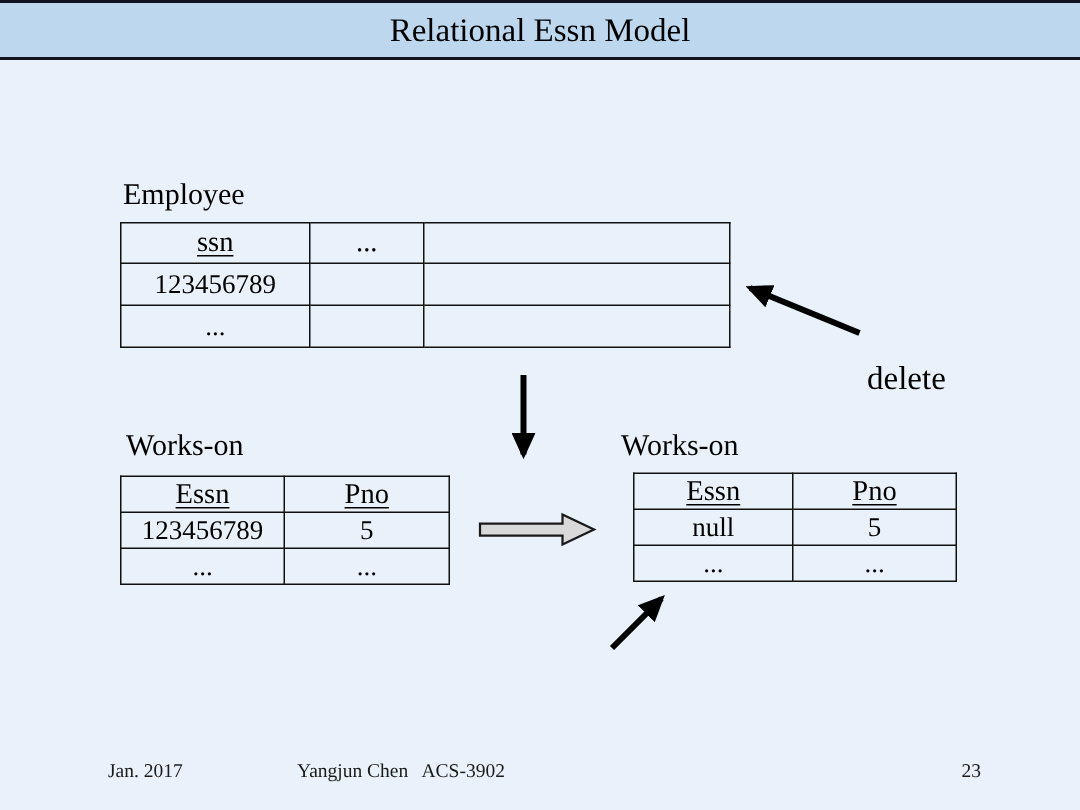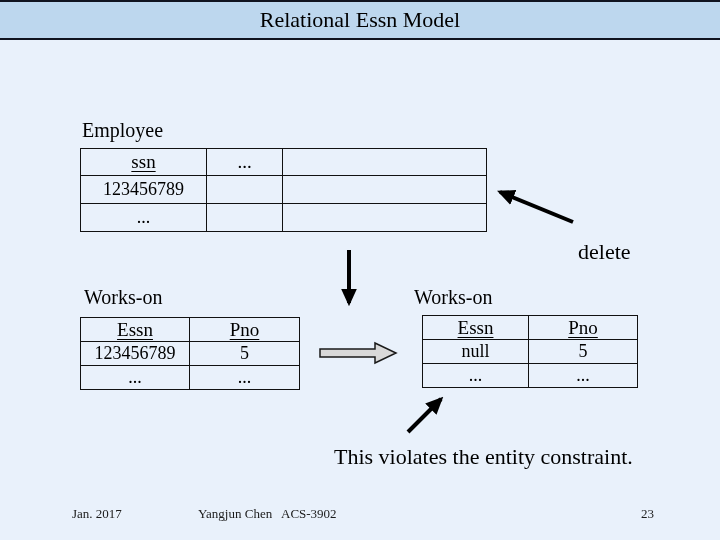--- a/index.html
+++ b/index.html
@@ -143,21 +143,20 @@
       <td class="c1">null</td>
       <td class="c2">5</td>
     </tr>
     <tr>
       <td class="c1">...</td>
       <td class="c2">...</td>
     </tr>
   </tbody>
     </table>
 
-  <div class="violation-note">This violates the entity constraint.</div>
 
   <div class="footer-item" id="footer-date">Jan. 2017</div>
   <div class="footer-item" id="footer-author">Yangjun Chen</div>
   <div class="footer-item" id="footer-course">ACS-3902</div>
   <div class="footer-item" id="footer-page">23</div>
 
   <svg class="overlay" viewBox="0 0 720 540">
     <defs>
       <marker id="ah" markerWidth="4.4" markerHeight="4" refX="3.6" refY="2" orient="auto">
         <path d="M0,0 L4.4,2 L0,4 z" fill="#000"></path>

